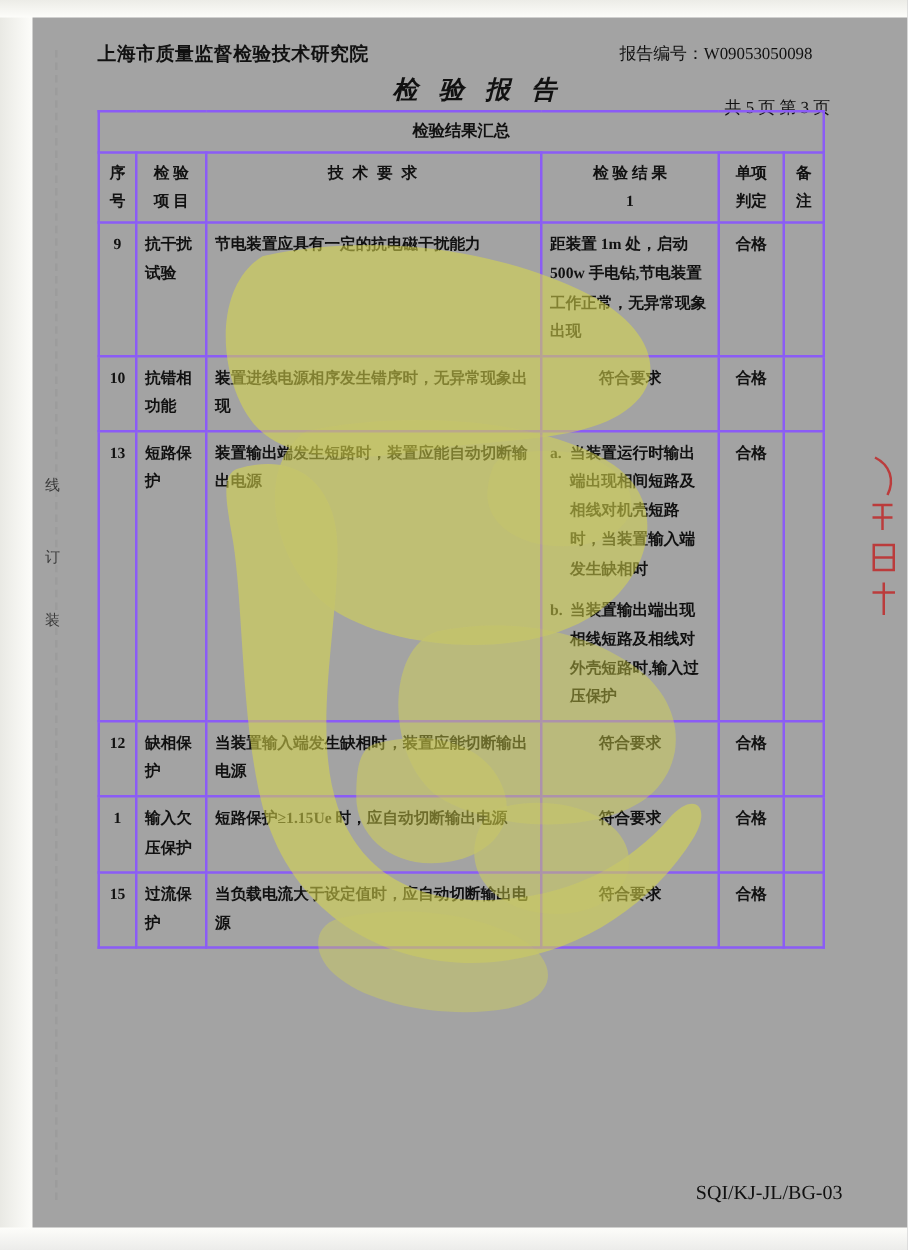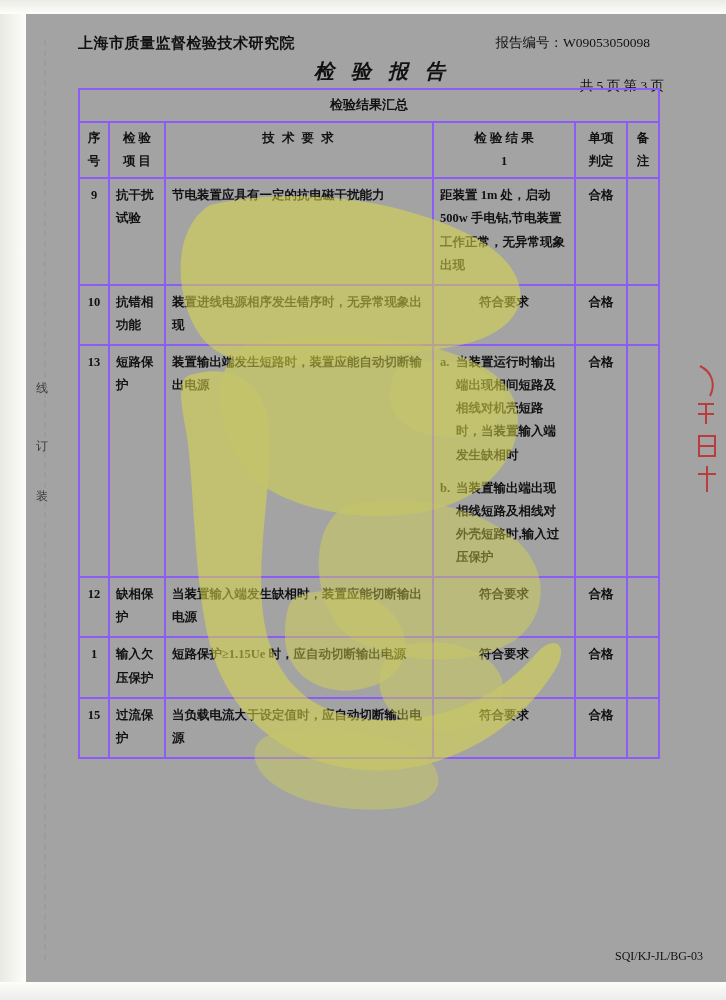--- a/index.html
+++ b/index.html
@@ -142,23 +142,23 @@
   .center { text-align: center; }
   .res-center { text-align: center; }
   .sub-list { }
   .sub-row { display: flex; gap: 4px; }
   .sub-row .mark { width: 12px; flex: none; }
   .sub-row .body { flex: 1; }
   .pad-b { padding-bottom: 10px; }
 
   .footer-code {
     position: absolute;
-    right: 23px;
+    right: 52px;
     bottom: 36px;
-    font-size: 12px;
+    font-size: 16px;
     color: #111;
     font-family: "Liberation Serif", serif;
   }
 
   
   .watermark {
     position: absolute;
     left: 150px;
     top: 175px;
     width: 460px;

